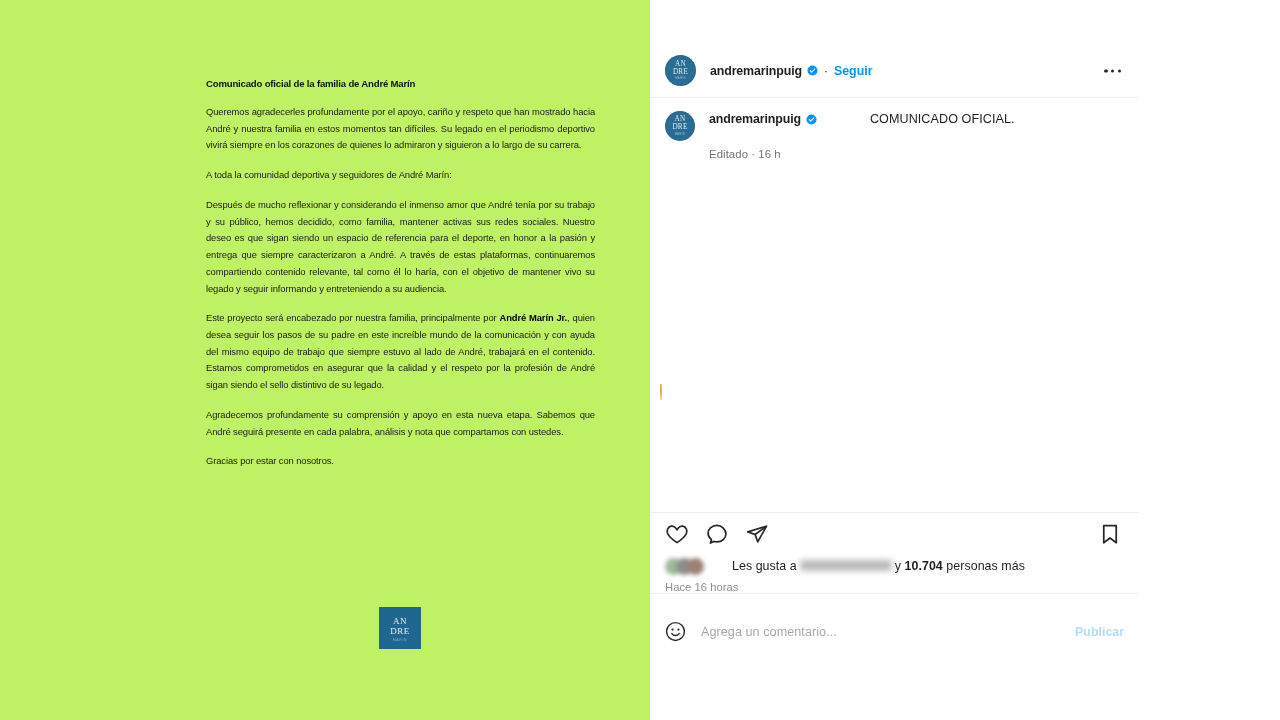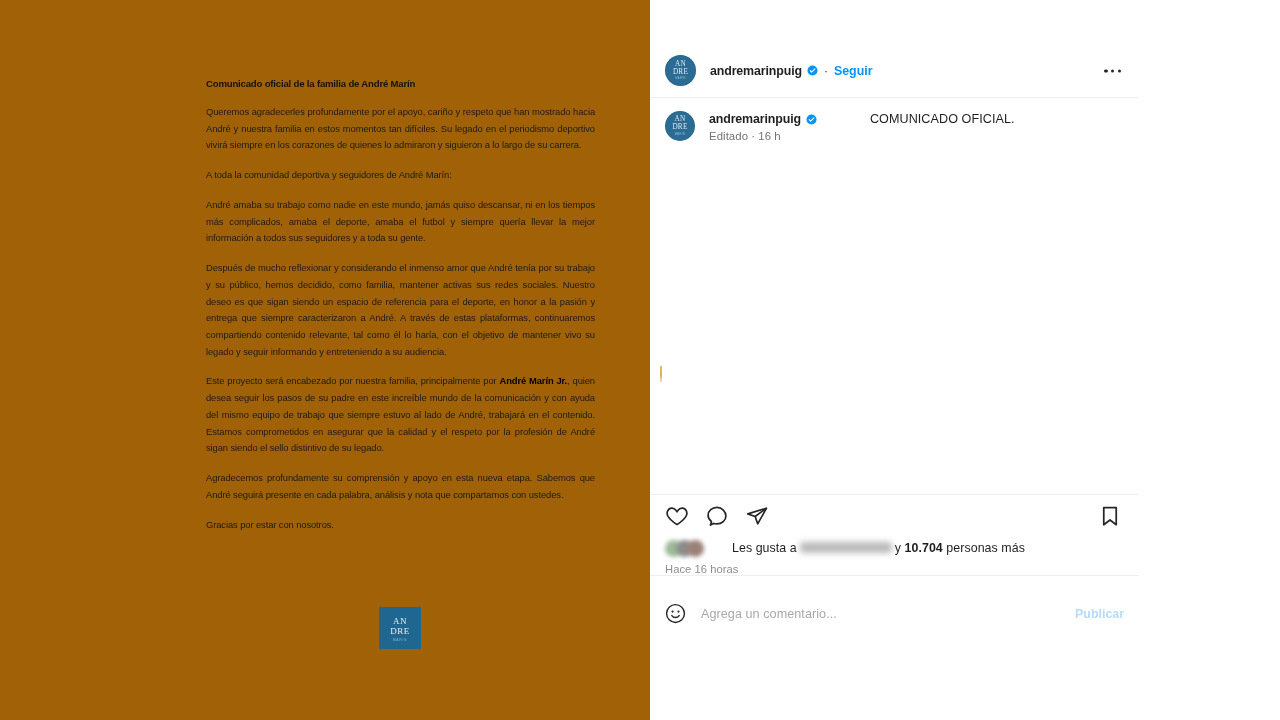--- a/index.html
+++ b/index.html
@@ -20,21 +20,21 @@
     background: #ffffff;
   }
 
   
   #doc-panel {
     position: absolute;
     left: 0;
     top: 0;
     width: 650px;
     height: 720px;
-    background: #a16207;
+    background: #bef264;
   }
 
   #doc-body {
     position: absolute;
     left: 206px;
     top: 78px;
     width: 389px;
   }
 
   .doc-title {
@@ -238,21 +238,21 @@
   }
 
   .cap-body {
     font-size: 12.6px;
     color: #1f1f1f;
     letter-spacing: 0.005em;
     margin-left: 48px;
   }
 
   .cap-sub {
-    margin-top: 4px;
+    margin-top: 22px;
     font-size: 11.4px;
     color: #737373;
     letter-spacing: 0.005em;
   }
 
   
   #ig-media {
     position: relative;
     height: 352px;
     background: #ffffff;
@@ -408,21 +408,20 @@
 
   <div id="doc-panel">
     <div id="doc-body">
 
       <p class="doc-title">Comunicado oficial de la familia de André Marín</p>
 
       <p class="doc-p">Queremos agradecerles profundamente por el apoyo, cariño y respeto que han mostrado hacia André y nuestra familia en estos momentos tan difíciles. Su legado en el periodismo deportivo vivirá siempre en los corazones de quienes lo admiraron y siguieron a lo largo de su carrera.</p>
 
       <p class="doc-p lead">A toda la comunidad deportiva y seguidores de André Marín:</p>
 
-      <p class="doc-p">André amaba su trabajo como nadie en este mundo, jamás quiso descansar, ni en los tiempos más complicados, amaba el deporte, amaba el futbol y siempre quería llevar la mejor información a todos sus seguidores y a toda su gente.</p>
 
       <p class="doc-p">Después de mucho reflexionar y considerando el inmenso amor que André tenía por su trabajo y su público, hemos decidido, como familia, mantener activas sus redes sociales. Nuestro deseo es que sigan siendo un espacio de referencia para el deporte, en honor a la pasión y entrega que siempre caracterizaron a André. A través de estas plataformas, continuaremos compartiendo contenido relevante, tal como él lo haría, con el objetivo de mantener vivo su legado y seguir informando y entreteniendo a su audiencia.</p>
 
       <p class="doc-p"><span>Este proyecto será encabezado por nuestra familia, principalmente por </span><b>André Marín Jr.</b><span>, quien desea seguir los pasos de su padre en este increíble mundo de la comunicación y con ayuda del mismo equipo de trabajo que siempre estuvo al lado de André, trabajará en el contenido. Estamos comprometidos en asegurar que la calidad y el respeto por la profesión de André sigan siendo el sello distintivo de su legado.</span></p>
 
       <p class="doc-p">Agradecemos profundamente su comprensión y apoyo en esta nueva etapa. Sabemos que André seguirá presente en cada palabra, análisis y nota que compartamos con ustedes.</p>
 
       <p class="doc-p lead">Gracias por estar con nosotros.</p>
     </div>
 

